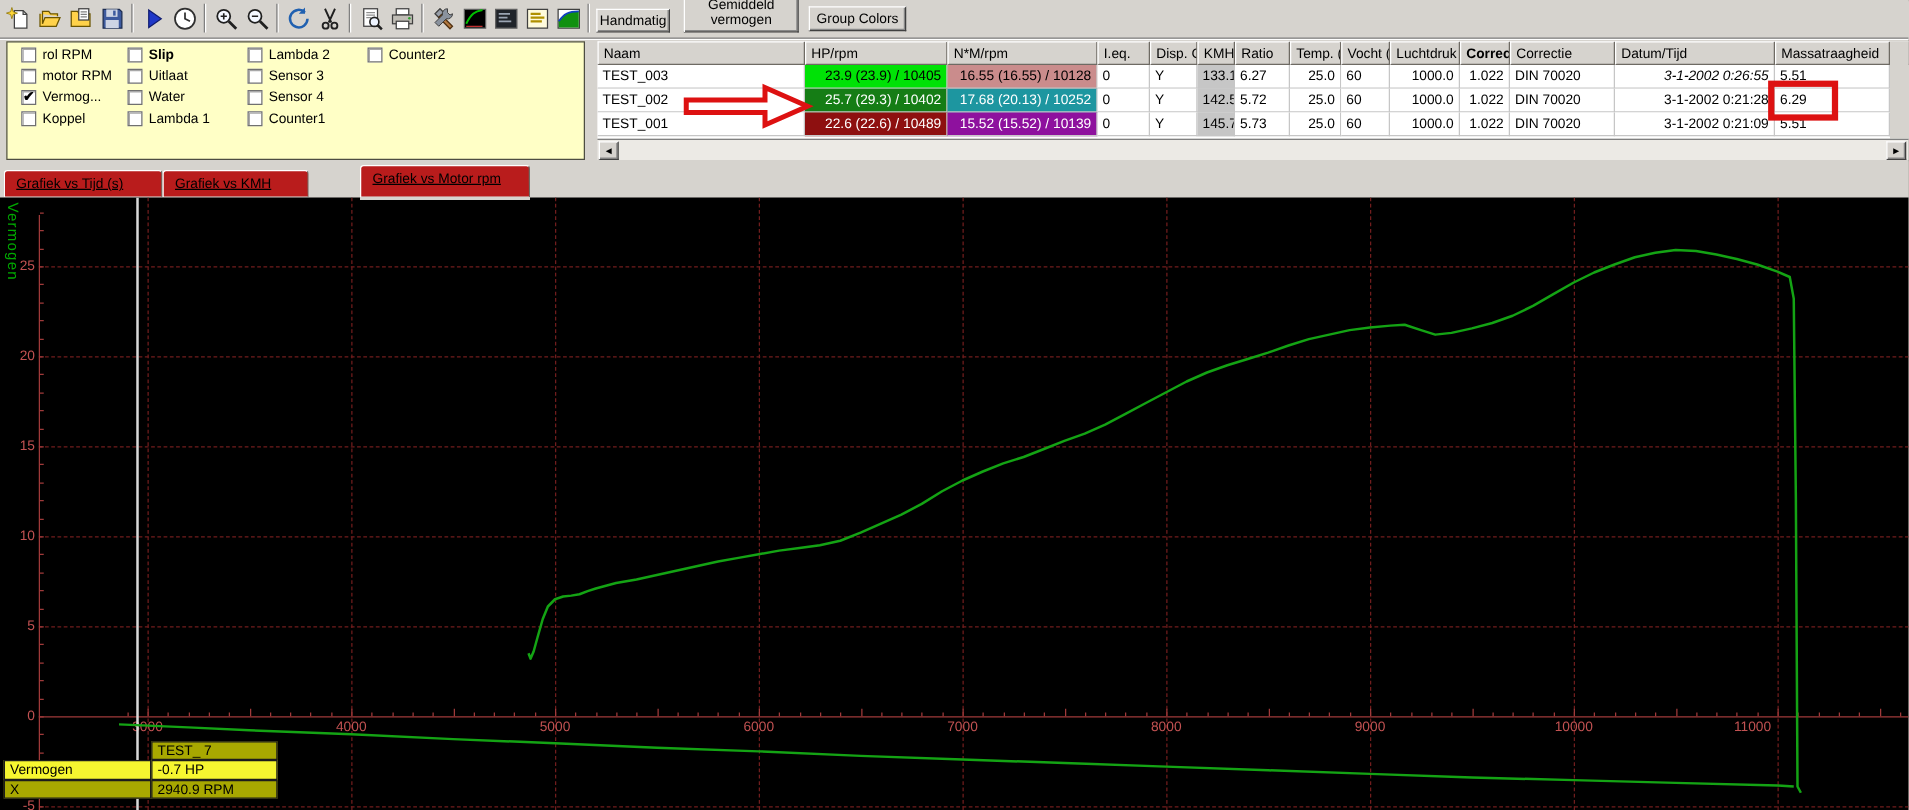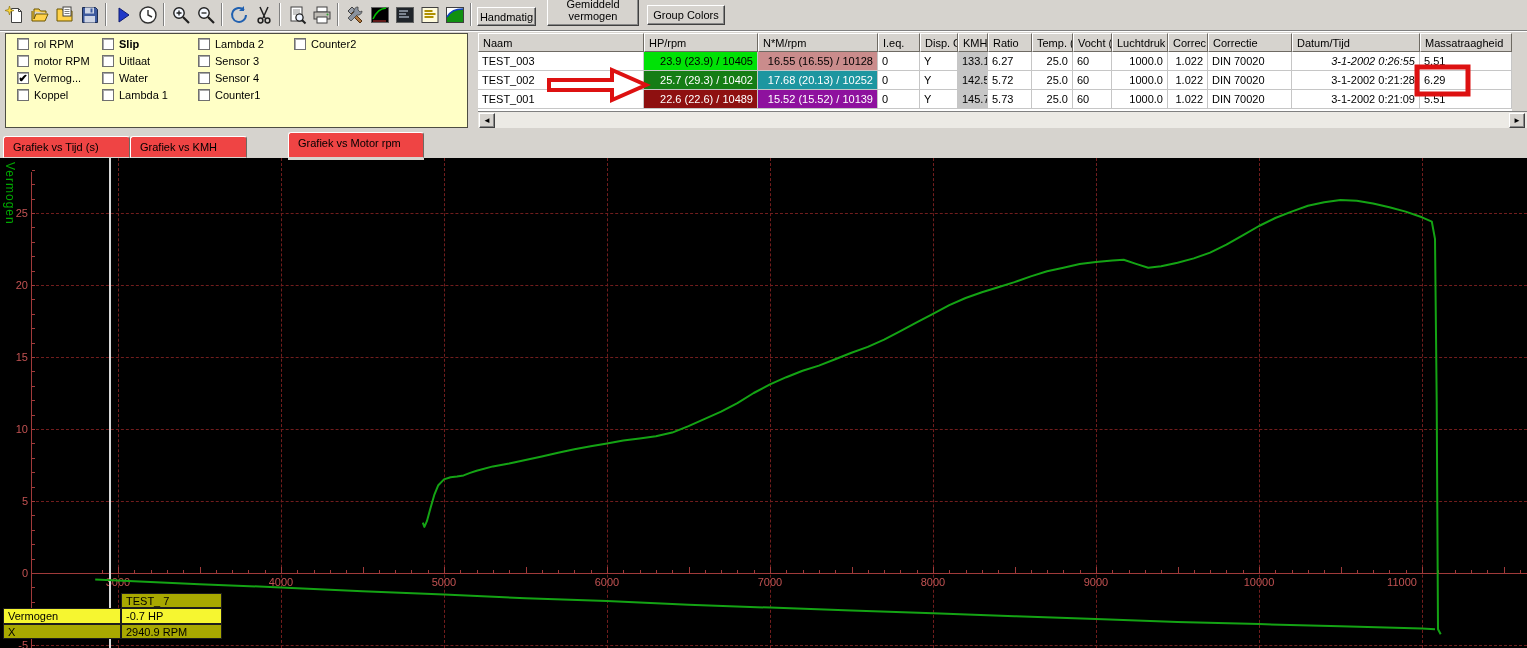--- a/index.html
+++ b/index.html
@@ -30,22 +30,22 @@
   .bcell{height:19px;border-right:1px solid #c6c6c6;border-bottom:1px solid #c6c6c6;
     padding:3px 4px 0 4px;overflow:hidden;white-space:nowrap;background:#fff;}
   .ar{text-align:right;}
   #hscroll{position:absolute;left:478px;top:111px;width:1049px;height:17px;background:#eceae5;
     border-top:1px solid #808080;}
   .sbtn{position:absolute;top:1px;width:16px;height:15px;background:#d6d3ce;border:1px solid;border-color:#fff #404040 #404040 #fff;
     box-shadow:inset -1px -1px 0 #888;font-size:8px;line-height:13px;text-align:center;color:#000;}
   #annotations{position:absolute;left:0;top:0;width:1527px;height:648px;pointer-events:none;}
   
   #tabbar{position:absolute;left:0;top:129px;width:1527px;height:29px;background:#d6d3ce;}
-  .tab{position:absolute;background:#ef4444;border:1px solid;border-color:#fff #6e6a63 #d6d3ce #fff;
-    border-radius:3px 3px 0 0;padding:4px 9px 0 9px;white-space:nowrap;}
+  .tab{position:absolute;background:#b91c1c;border:1px solid;border-color:#fff #6e6a63 #d6d3ce #fff;
+    border-radius:3px 3px 0 0;padding:4px 9px 0 9px;white-space:nowrap;text-decoration:underline;}
   
   #chart{position:absolute;left:0;top:158px;width:1527px;height:490px;background:#000;overflow:hidden;}
   .gridh{position:absolute;left:31px;width:1496px;height:0;border-top:1px dashed #711d1d;}
   .gridv{position:absolute;top:0;height:490px;width:0;border-left:1px dashed #711d1d;}
   .axis{position:absolute;background:#a03a3a;}
   .tickx{position:absolute;width:1px;background:#a03a3a;}
   .ticky{position:absolute;height:1px;width:3px;left:32px;background:#a03a3a;}
   .xlab{position:absolute;width:60px;text-align:center;color:#c25252;top:418px;}
   .ylab{position:absolute;width:26px;text-align:right;color:#c25252;left:2px;}
   #ytitle{position:absolute;left:3px;top:4px;color:#00a800;font-size:12px;writing-mode:vertical-rl;letter-spacing:1px;}
@@ -250,21 +250,21 @@
         <div class="hcell" style="width: 166px;">Naam</div>
         <div class="hcell" style="width: 114px;">HP/rpm</div>
         <div class="hcell" style="width: 120px;">N*M/rpm</div>
         <div class="hcell" style="width: 42px;">I.eq.</div>
         <div class="hcell" style="width: 38px;">Disp. C</div>
         <div class="hcell" style="width: 30px;">KMH</div>
         <div class="hcell" style="width: 44px;">Ratio</div>
         <div class="hcell" style="width: 41px;">Temp. (</div>
         <div class="hcell" style="width: 39px;">Vocht (</div>
         <div class="hcell" style="width: 56px;">Luchtdruk</div>
-        <div class="hcell" style="width: 40px;">Correc</div>
+        <div class="hcell" style="width: 40px; font-weight: bold;">Correc</div>
         <div class="hcell" style="width: 84px;">Correctie</div>
         <div class="hcell" style="width: 128px;">Datum/Tijd</div>
         <div class="hcell" style="width: 92px;">Massatraagheid</div>
         <div class="hcell" style="width: 15px;"></div>
       </div>
       <div class="brow">
         <div class="bcell" style="width: 166px;">TEST_003</div>
         <div class="bcell ar" style="width: 114px; background: rgb(0, 226, 6); color: rgb(0, 0, 0);">23.9 (23.9) / 10405</div>
         <div class="bcell ar" style="width: 120px; background: rgb(202, 140, 140); color: rgb(0, 0, 0);">16.55 (16.55) / 10128</div>
         <div class="bcell" style="width: 42px;">0</div>

